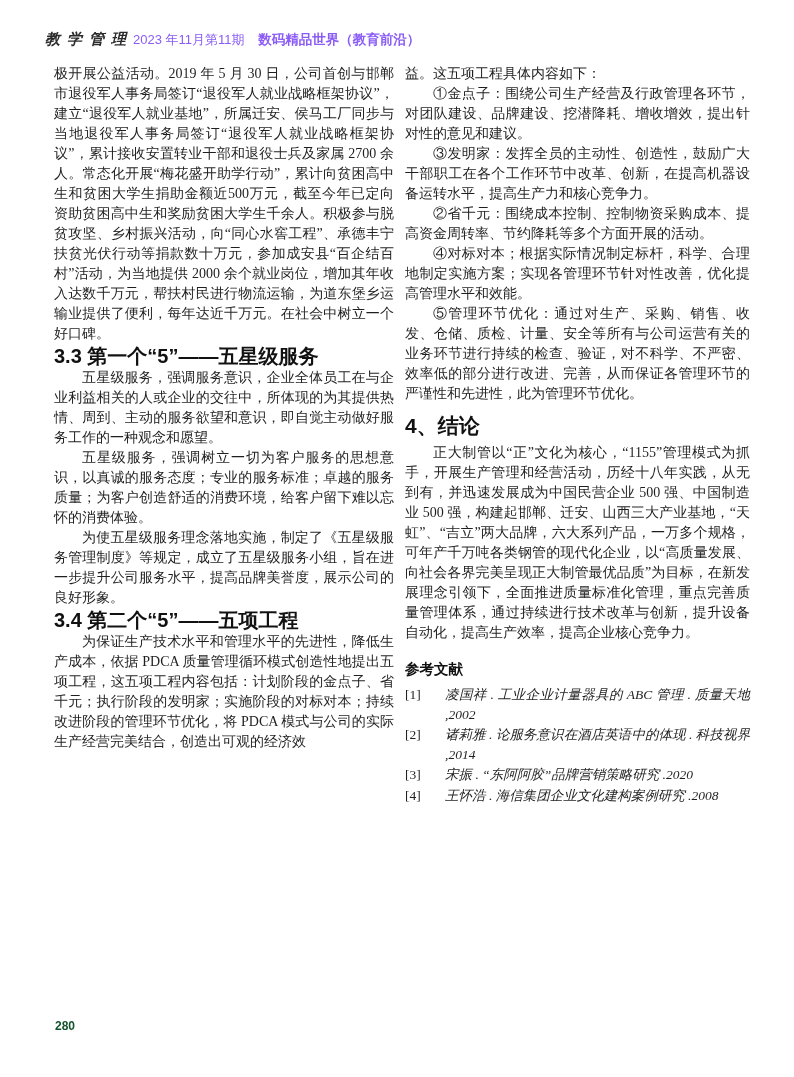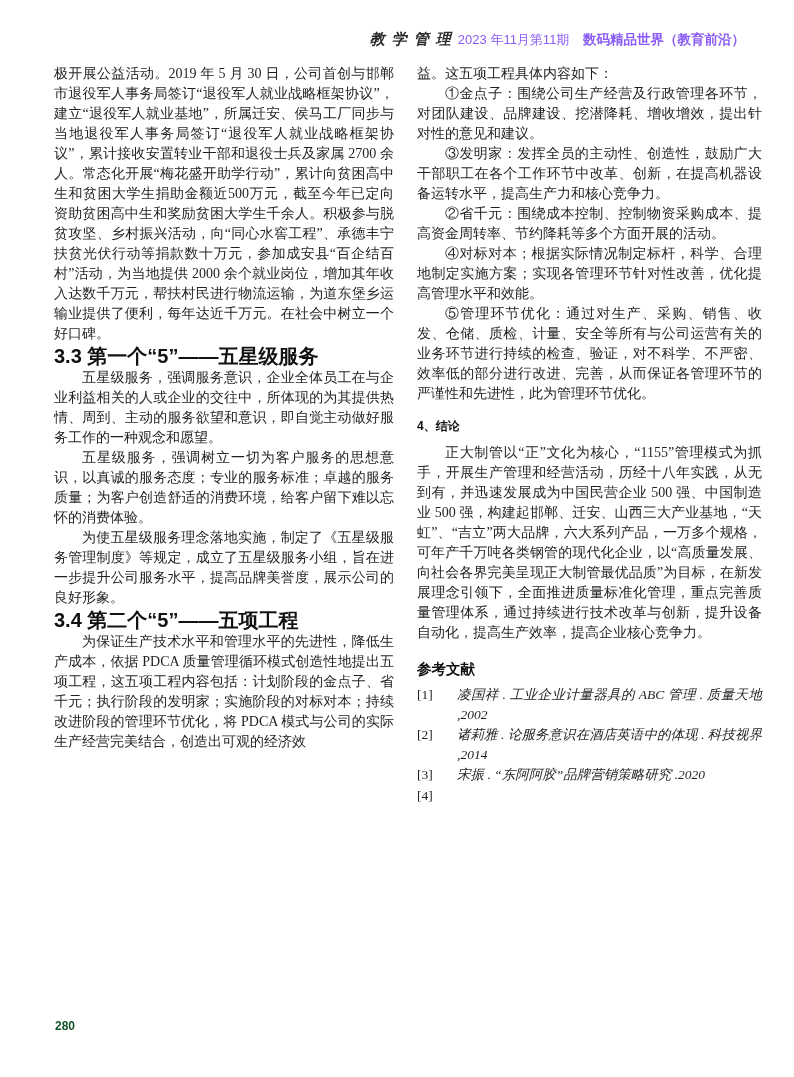--- a/index.html
+++ b/index.html
@@ -8,38 +8,38 @@
     background: #ffffff;
     color: #1f1f1f;
     font-family: "Liberation Serif", serif;
     position: relative;
     overflow: hidden;
   }
   .page { position: absolute; inset: 0; }
 
   
   .page-header {
-    display: flex; justify-content: flex-end; align-items: baseline;
+    display: flex; justify-content: flex-start; align-items: baseline;
     padding: 30px 49px 0 45px;
   }
   .header-left {
     font-size: 15px; font-weight: 700; font-style: italic;
     letter-spacing: 7px; color: #2a2a2a;
     font-family: "Liberation Serif", serif;
   }
   .header-right {
     font-size: 13px; color: #8b5cf6;
     font-family: "Liberation Sans", sans-serif;
   }
   .header-right .issue { font-weight: 400; margin-right: 10px; }
   .header-right .journal { font-weight: 700; font-size: 13.5px; }
 
   
   .columns {
-    display: flex; gap: 23px;
+    display: flex; gap: 11px;
     padding: 15px 27px 0 54px;
   }
   .col { width: 340px; }
   .col-right { width: 345px; }
 
   p.body-text {
     margin: 0;
     font-size: 14px;
     line-height: 20px;
     text-align: justify;
@@ -48,21 +48,21 @@
   p.para { text-indent: 2em; }
   p.cont { text-indent: 0; }
 
   .h3 {
     font-family: "Liberation Sans", sans-serif;
     font-weight: 700; font-size: 20px; line-height: 22px;
     color: #111; margin: 1px 0 1px 0; text-align: left;
   }
   .h2 {
     font-family: "Liberation Sans", sans-serif;
-    font-weight: 700; font-size: 12px; line-height: 22px;
+    font-weight: 700; font-size: 21px; line-height: 22px;
     color: #111; margin: 11px 0 6px 0; text-align: left;
   }
   .h2.refs { margin-top: 15px; margin-bottom: 5px; font-size: 14.5px; }
 
   sup.ref-sup { font-size: 9px; line-height: 0; vertical-align: super; }
 
   .ref {
     display: flex; align-items: flex-start;
     font-size: 13.5px; line-height: 19.5px;
     font-style: italic;
@@ -119,18 +119,19 @@
         <div class="ref">
           <span class="ref-label">[2]</span>
           <span class="ref-text">诸莉雅 . 论服务意识在酒店英语中的体现 . 科技视界 ,2014</span>
         </div>
         <div class="ref">
           <span class="ref-label">[3]</span>
           <span class="ref-text">宋振 . “东阿阿胶”品牌营销策略研究 .2020</span>
         </div>
         <div class="ref">
           <span class="ref-label">[4]</span>
+          <span class="ref-text">王怀浩 . 海信集团企业文化建构案例研究 .2008</span>
         </div>
       </div>
   </div>
 
   <div class="page-number">280</div>
 </div>
 
 </body></html>

